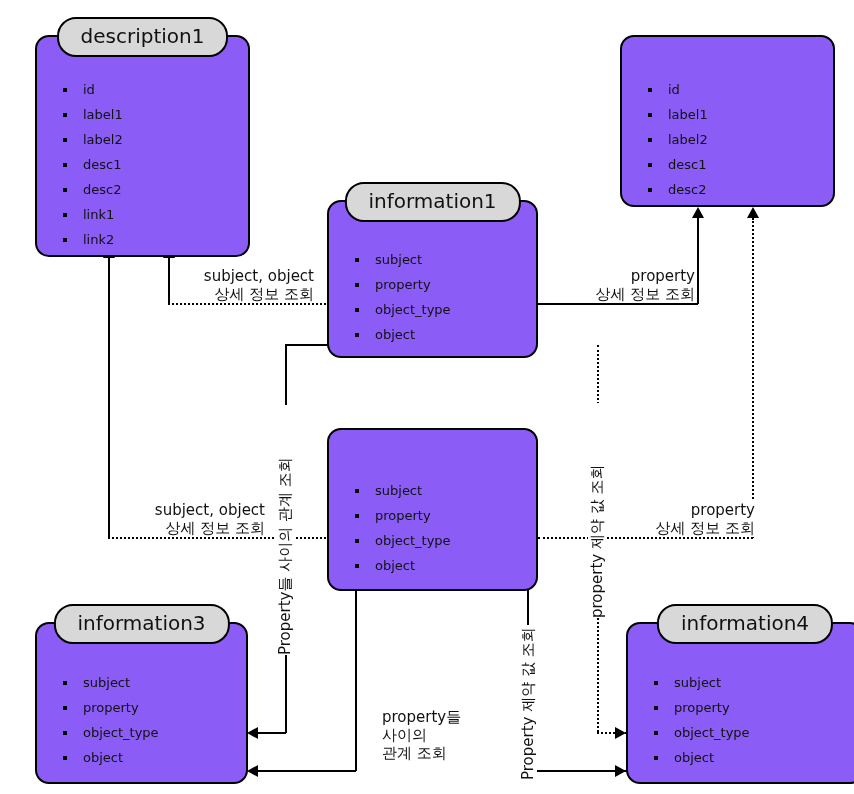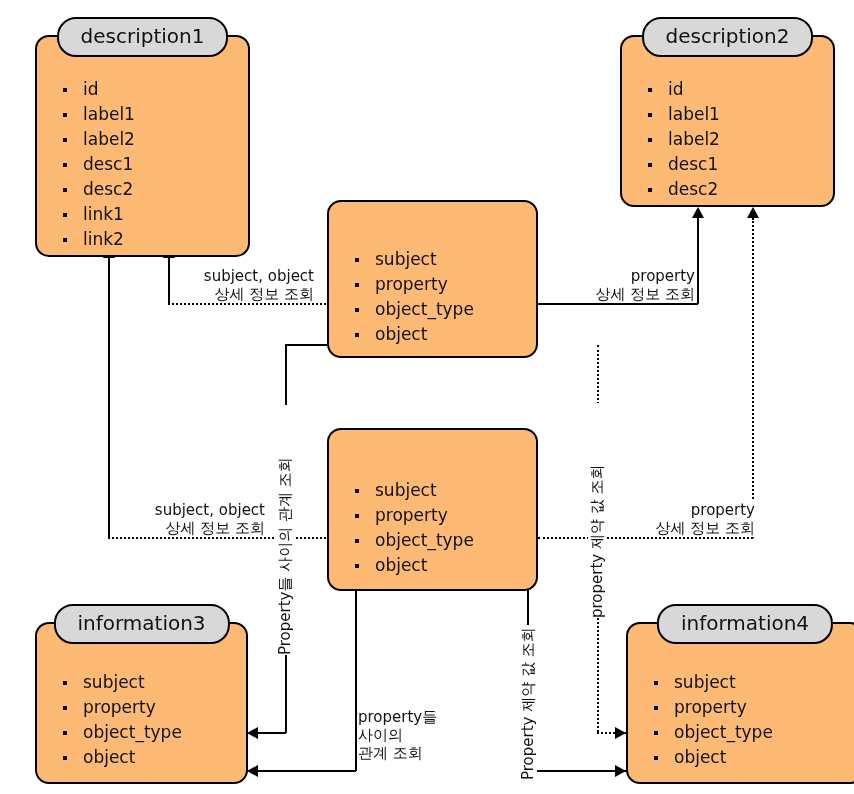--- a/index.html
+++ b/index.html
@@ -1,28 +1,28 @@
 <!DOCTYPE html>
 <html><head>
 <meta charset="utf-8">
 <style>
   html,body{margin:0;padding:0;background:#ffffff;}
   body{font-family:"DejaVu Sans","Liberation Sans",sans-serif;}
   #canvas{position:relative;width:854px;height:794px;overflow:hidden;background:#fff;}
 
   
   .entity{position:absolute;box-sizing:border-box;border:2.5px solid #000;
-          border-radius:14px;background:#fdba74;}
+          border-radius:14px;background:#8b5cf6;}
   .entity-title{position:absolute;left:50%;transform:translateX(-50%);
           top:-20px;box-sizing:border-box;
           background:#d8d8d8;border:2.5px solid #000;border-radius:19px;
           height:40px;line-height:35px;text-align:center;
           font-size:20px;color:#111;padding:0 22px;white-space:nowrap;}
   .attrs{position:absolute;left:20px;top:40px;margin:0;padding:0;list-style:none;}
-  .attrs li{position:relative;font-size:17px;line-height:25px;color:#111;padding-left:26px;}
+  .attrs li{position:relative;font-size:13px;line-height:25px;color:#111;padding-left:26px;}
   .attrs li::before{content:"";position:absolute;left:6px;top:11px;
           width:3.5px;height:3.5px;background:#000;}
 
   
   .ln{position:absolute;background:#000;}
   .h{height:2px;}
   .v{width:2px;}
   .dot-h{position:absolute;height:0;border-top:2px dotted #000;}
   .dot-v{position:absolute;width:0;border-left:2px dotted #000;}
 
@@ -88,31 +88,31 @@
       <li>label1</li>
       <li>label2</li>
       <li>desc1</li>
       <li>desc2</li>
       <li>link1</li>
       <li>link2</li>
     </ul>
   </div>
 
   <div class="entity" style="left:620px;top:35px;width:215px;height:172px;">
-    <div class="entity-title">description2</div>
     <ul class="attrs">
       <li>id</li>
       <li>label1</li>
       <li>label2</li>
       <li>desc1</li>
       <li>desc2</li>
     </ul>
   </div>
 
   <div class="entity" style="left:327px;top:200px;width:211px;height:158px;">
+    <div class="entity-title">information1</div>
     <ul class="attrs" style="top:45px;">
       <li>subject</li>
       <li>property</li>
       <li>object_type</li>
       <li>object</li>
     </ul>
   </div>
 
   <div class="entity" style="left:327px;top:428px;width:211px;height:163px;">
     <ul class="attrs" style="top:48px;">
@@ -152,19 +152,19 @@
   <div class="lbl" style="left:115px;top:501px;width:150px;">subject, object
 상세 정보 조회</div>
 
   <div class="lbl" style="left:625px;top:501px;width:130px;">property
 상세 정보 조회</div>
 
   <div class="lbl rot" style="left:276px;top:655px;width:250px;transform:rotate(-90deg);text-align:left;">Property들 사이의 관계 조회</div>
 
   <div class="lbl rot" style="left:588px;top:618px;width:215px;transform:rotate(-90deg);text-align:left;">property 제약 값 조회</div>
 
-  <div class="lbl" style="left:358px;top:708px;width:130px;text-align:left;">property들
+  <div class="lbl" style="left:358px;top:708px;width:130px;text-align:left;padding-left:24px;">property들
 사이의
 관계 조회</div>
 
   <div class="lbl rot" style="left:519px;top:780px;width:155px;transform:rotate(-90deg);text-align:left;">Property 제약 값 조회</div>
 
 </div>
 
 </body></html>

